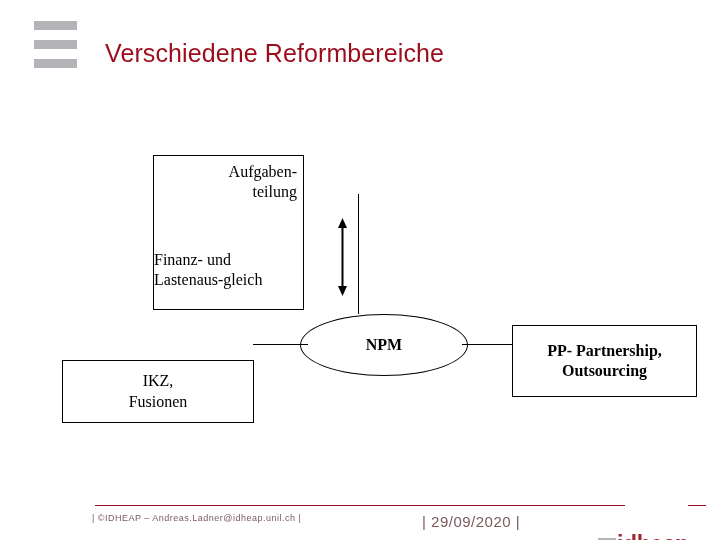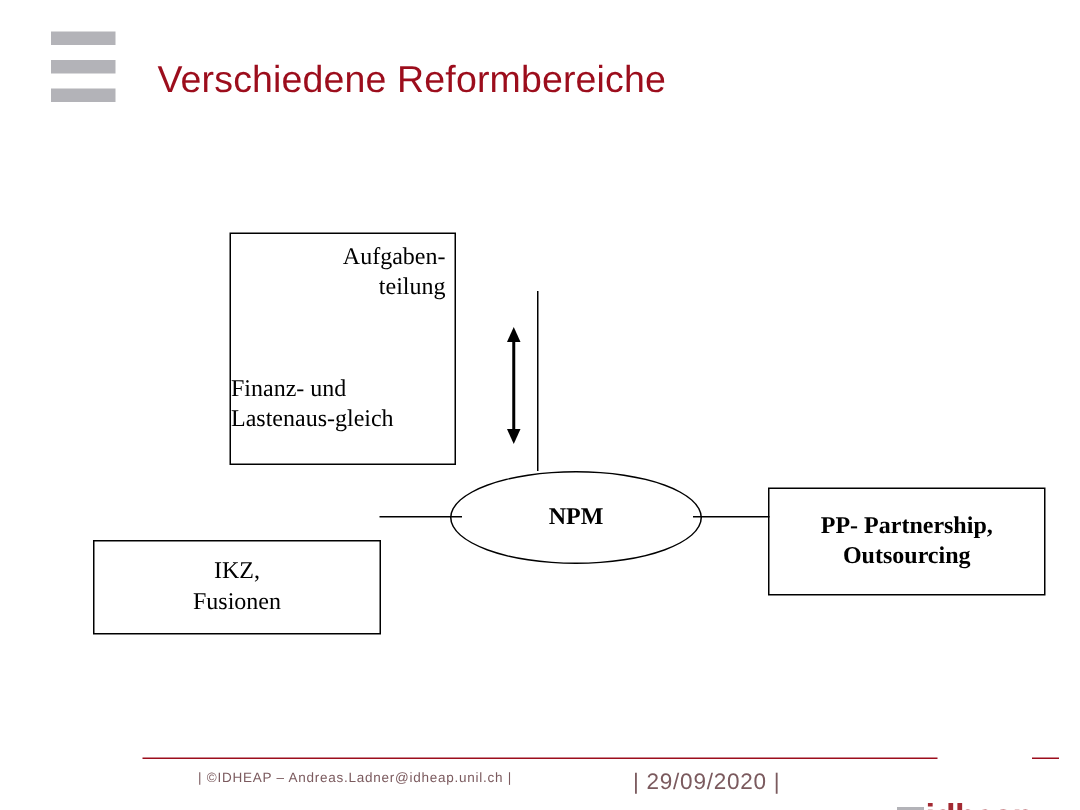--- a/index.html
+++ b/index.html
@@ -186,21 +186,20 @@
   }
   .footer-left {
     position: absolute;
     left: 92px;
     top: 513px;
     font-family: "Liberation Sans", sans-serif;
     font-size: 9px;
     color: #7b5a5e;
     letter-spacing: 0.5px;
     white-space: nowrap;
-    margin-left: 40px;
   }
   .footer-date {
     position: absolute;
     left: 422px;
     top: 513px;
     font-family: "Liberation Sans", sans-serif;
     font-size: 15px;
     color: #7b5a5e;
     letter-spacing: 0.5px;
     white-space: nowrap;

